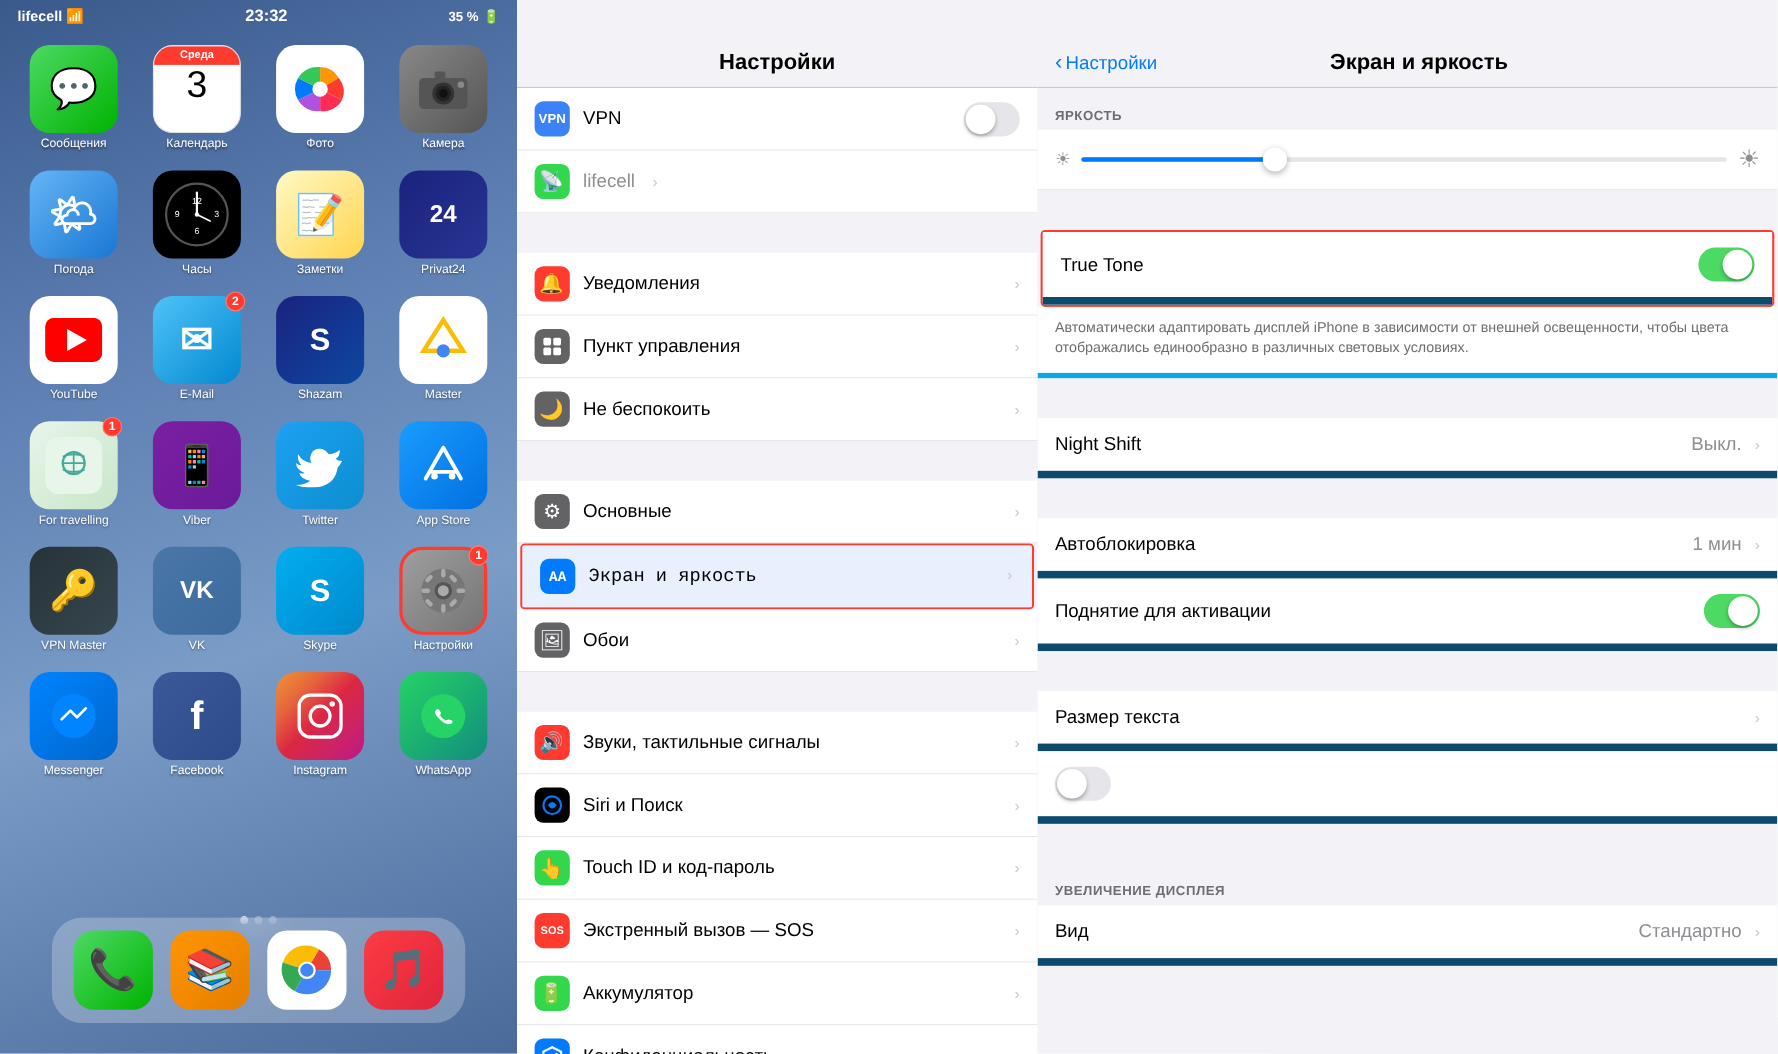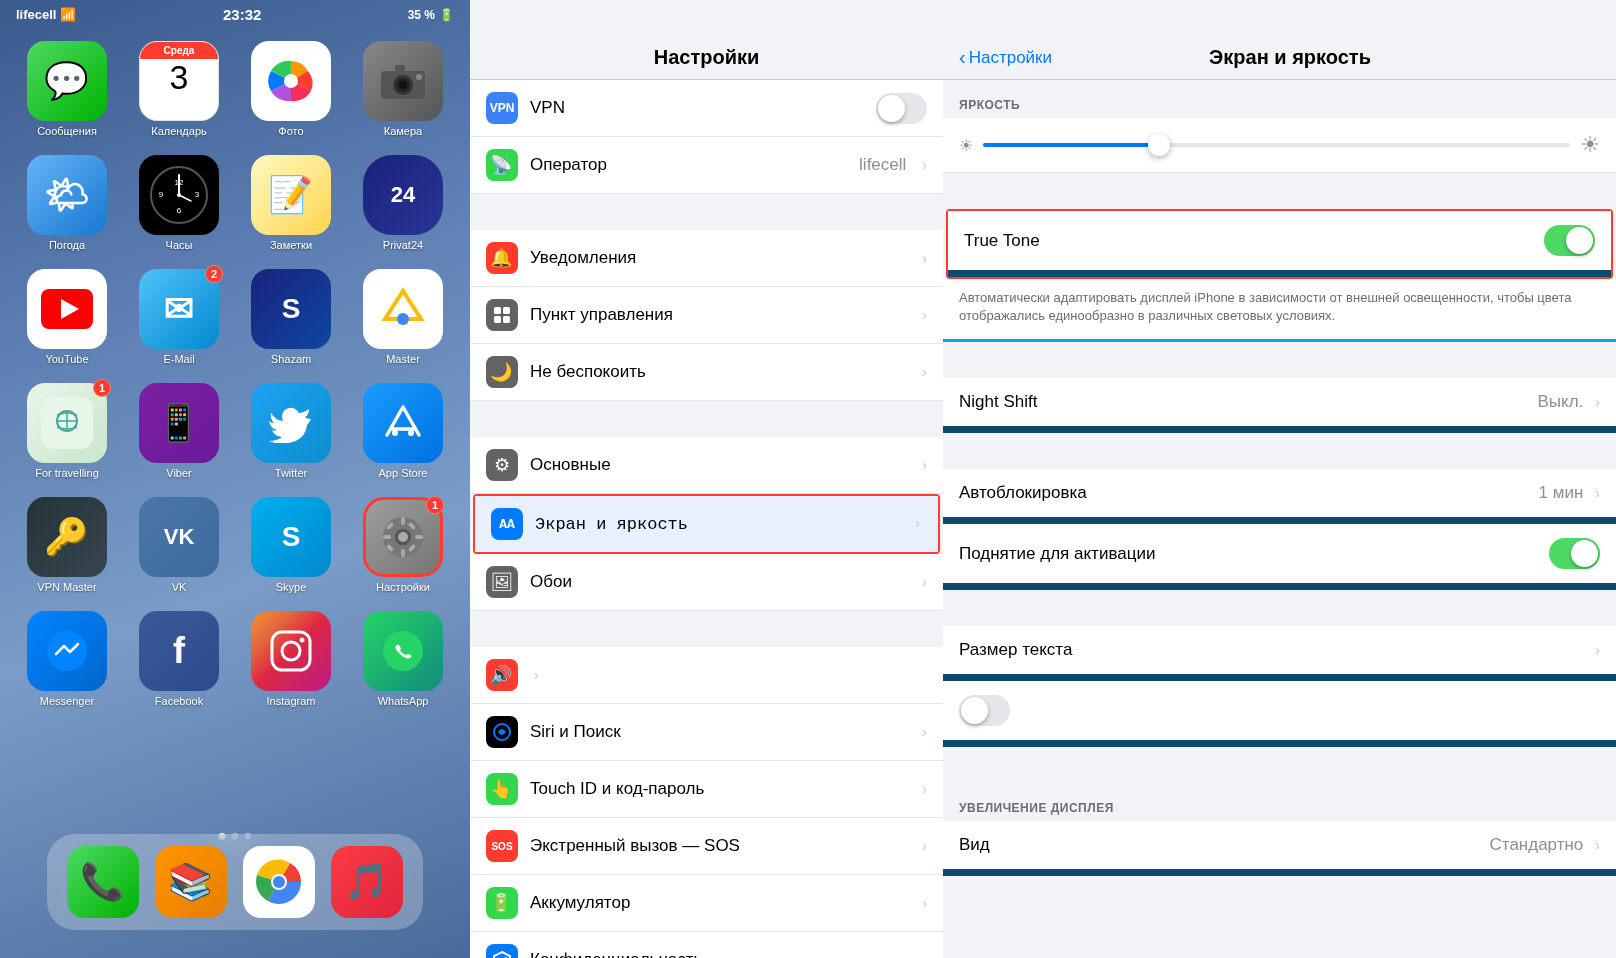--- a/index.html
+++ b/index.html
@@ -82,21 +82,21 @@
       font-weight: bold;
       border: 1.5px solid rgba(255,255,255,0.3);
     }
 
     
     .ic-messages { background: linear-gradient(135deg, #4cd964, #00b300); }
     .ic-photos { background: white; }
     .ic-camera { background: linear-gradient(135deg, #888, #555); }
     .ic-weather { background: linear-gradient(135deg, #64b5f6, #1976d2); }
     .ic-notes { background: linear-gradient(135deg, #fff9c4, #ffd54f); color: #333; }
-    .ic-privat { background: linear-gradient(135deg, #1a237e, #283593); border-radius: 29px; }
+    .ic-privat { background: linear-gradient(135deg, #1a237e, #283593); }
     .ic-youtube { background: #fff; color: #ff0000; }
     .ic-email { background: linear-gradient(135deg, #4fc3f7, #0288d1); }
     .ic-shazam { background: linear-gradient(135deg, #1a237e, #0d47a1); }
     .ic-adsense { background: white; color: #4285f4; }
     .ic-travel { background: linear-gradient(135deg, #e8f5e9, #c8e6c9); color: #333; }
     .ic-viber { background: linear-gradient(135deg, #7b1fa2, #6a1b9a); }
     .ic-twitter { background: linear-gradient(135deg, #1da1f2, #0d8ecf); }
     .ic-appstore { background: linear-gradient(135deg, #1a9cff, #0070e0); }
     .ic-vpn { background: linear-gradient(135deg, #263238, #37474f); }
     .ic-vk { background: linear-gradient(135deg, #4a76a8, #3d6b9e); }
@@ -378,21 +378,21 @@
       left: 2px;
       box-shadow: 0 2px 4px rgba(0,0,0,0.3);
     }
 
     .true-tone-description {
       background: white;
       padding: 10px 16px 14px;
       font-size: 13px;
       color: #6d6d72;
       line-height: 1.4;
-      border-bottom: 3px solid #0ea5e9;
+      border-bottom: 5px solid #0ea5e9;
     }
 
     .display-separator { height: 36px; background: #f2f2f7; }
 
     .section-label {
       padding: 18px 16px 6px;
       font-size: 12px;
       font-weight: 600;
       color: #6d6d72;
       text-transform: uppercase;
@@ -702,21 +702,20 @@
     <div class="settings-cell">
       <div class="settings-icon-box" style="background:#3b82f6;">
         <span style="font-size:12px;font-weight:700;color:white;">VPN</span>
       </div>
       <span class="settings-cell-label">VPN</span>
       <div class="settings-toggle-off"></div>
     </div>
 
     <div class="settings-cell">
       <div class="settings-icon-box" style="background:#32d74b;">📡</div>
-      <span class="settings-cell-label">Оператор</span>
       <span class="settings-cell-value">lifecell</span>
       <span class="settings-chevron">›</span>
     </div>
 
     <div class="settings-separator"></div>
 
     <div class="settings-cell">
       <div class="settings-icon-box" style="background:#ff3b30;">🔔</div>
       <span class="settings-cell-label">Уведомления</span>
       <span class="settings-chevron">›</span>
@@ -762,20 +761,21 @@
     <div class="settings-cell">
       <div class="settings-icon-box" style="background:#636366;">🖼</div>
       <span class="settings-cell-label">Обои</span>
       <span class="settings-chevron">›</span>
     </div>
 
     <div class="settings-separator"></div>
 
     <div class="settings-cell">
       <div class="settings-icon-box" style="background:#ff3b30;">🔊</div>
+      <span class="settings-cell-label">Звуки, тактильные сигналы</span>
       <span class="settings-chevron">›</span>
     </div>
 
     <div class="settings-cell">
       <div class="settings-icon-box" style="background:#000;">
         <svg width="20" height="20" viewBox="0 0 20 20">
           <circle cx="10" cy="10" r="8" fill="none" stroke="#007aff" stroke-width="2"></circle>
           <path d="M6 10 Q10 4 14 10 Q10 16 6 10Z" fill="#007aff"></path>
         </svg>
       </div>

